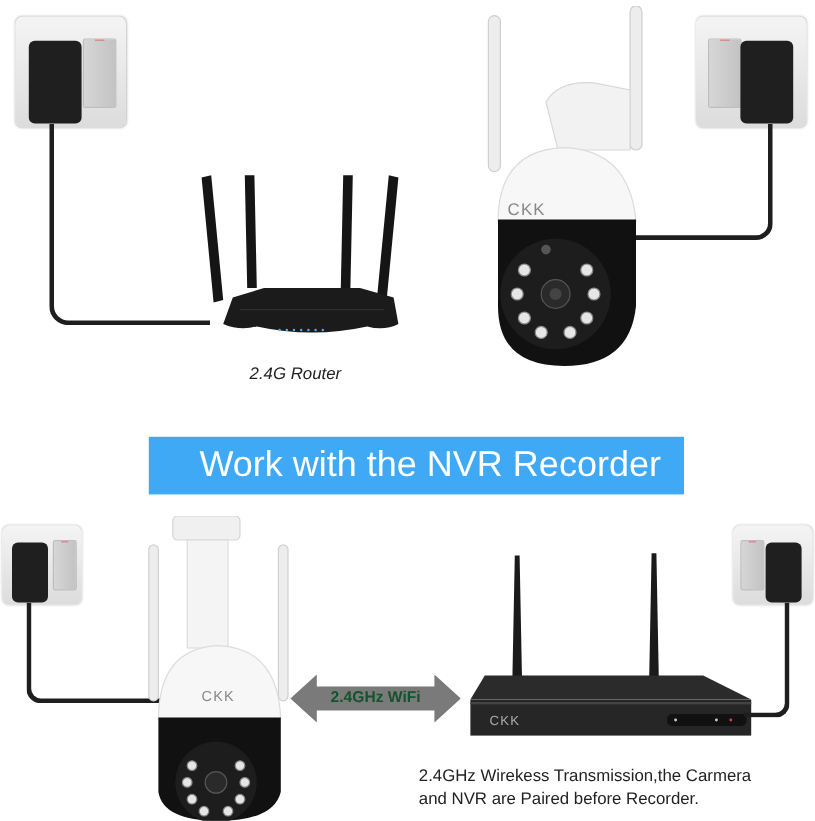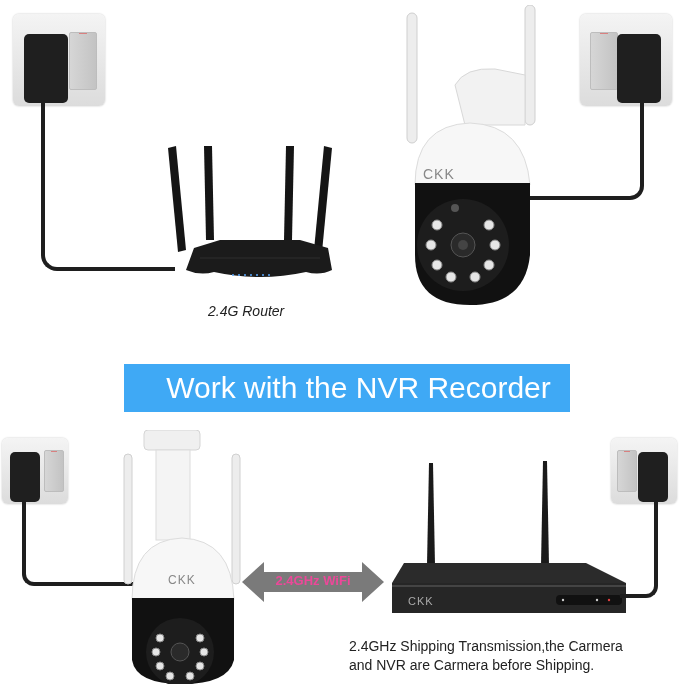--- a/index.html
+++ b/index.html
@@ -97,35 +97,35 @@
       <circle cx="86" cy="222" r="4"></circle>
       <circle cx="82" cy="236" r="4"></circle>
       <circle cx="72" cy="246" r="4"></circle>
   </g>
 </svg>
 <div class="ckk" style="left:168px;top:573px;font-size:12px;color:#888;">CKK</div>
 
 <svg class="abs" style="left:242px;top:562px;" width="142" height="40" viewBox="0 0 142 40">
   <polygon points="0,20 22,0 22,10 120,10 120,0 142,20 120,40 120,30 22,30 22,40" fill="#7a7a7a"></polygon>
 </svg>
-<div class="abs" style="left:268px;top:573px;width:90px;text-align:center;color:#ec4899;font-weight:bold;font-size:13px;">2.4GHz WiFi</div>
+<div class="abs" style="left:268px;top:573px;width:90px;text-align:center;color:#14532d;font-weight:bold;font-size:13px;">2.4GHz WiFi</div>
 
 <svg class="abs" style="left:390px;top:455px;" width="250" height="162" viewBox="0 0 250 162">
   <polygon points="39,8 43,8 45,110 37,110" fill="#1a1a1a"></polygon>
   <polygon points="153,6 157,6 159,110 151,110" fill="#1a1a1a"></polygon>
   <polygon points="14,108 196,108 236,128 2,128" fill="#2b2b2b"></polygon>
   <rect x="2" y="128" width="234" height="30" fill="#262626"></rect>
   <rect x="2" y="130" width="234" height="2" fill="#444"></rect>
   <rect x="166" y="140" width="66" height="10" rx="4" fill="#111"></rect>
   <circle cx="173" cy="145" r="1.2" fill="#ccc"></circle>
   <circle cx="207" cy="145" r="1.2" fill="#ccc"></circle>
   <circle cx="219" cy="145" r="1.2" fill="#e04040"></circle>
 </svg>
 <div class="ckk" style="left:408px;top:595px;font-size:11px;color:#aaa;">CKK</div>
 
 <div class="plate" style="left:611px;top:438px;width:66px;height:66px;">
   <div class="switch" style="left:6px;top:12px;width:18px;height:40px;"></div>
 </div>
 <div class="adapter" style="left:638px;top:452px;width:30px;height:50px;"></div>
 <div class="cable" style="left:620px;top:502px;width:34px;height:92px;border-right-width:4px;border-bottom-width:4px;border-bottom-right-radius:12px;"></div>
 
-<div class="caption" style="left:349px;top:638px;">2.4GHz Shipping Transmission,the Carmera</div>
-<div class="caption" style="left:349px;top:657px;">and NVR are Carmera before Shipping.</div>
+<div class="caption" style="left:349px;top:638px;">2.4GHz Wirekess Transmission,the Carmera</div>
+<div class="caption" style="left:349px;top:657px;">and NVR are Paired before Recorder.</div>
 
 </body></html>

